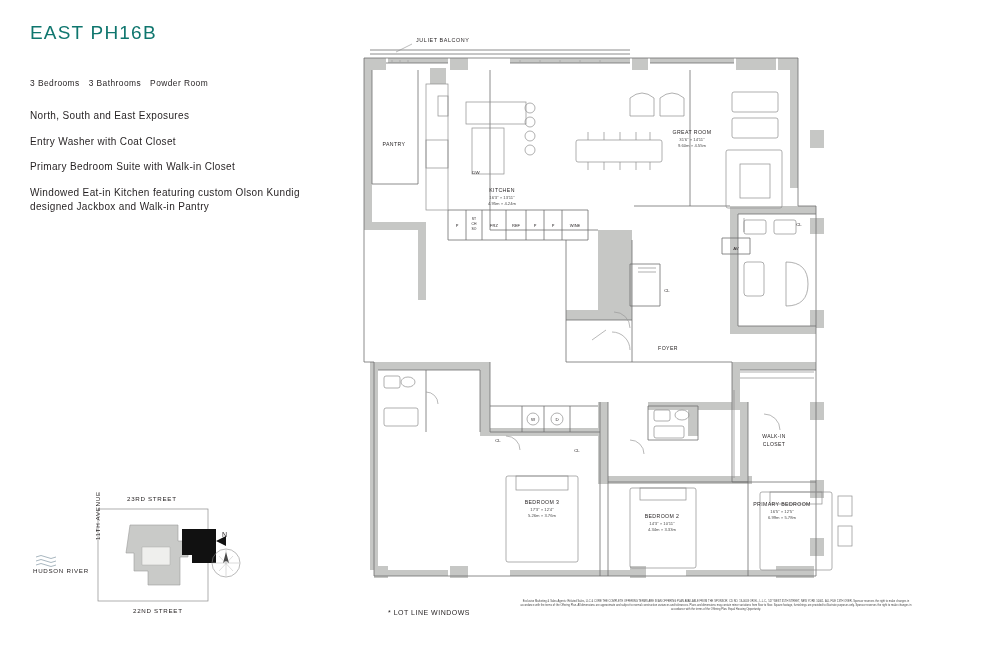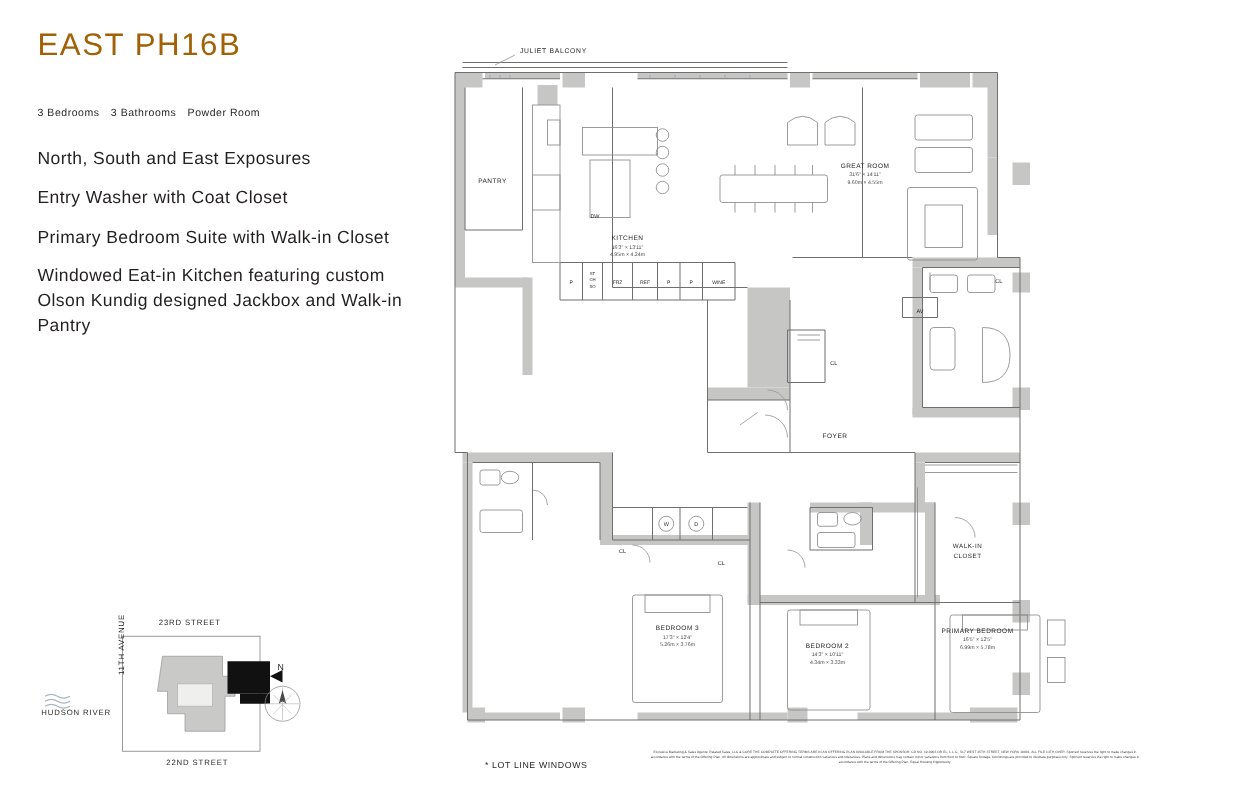--- a/index.html
+++ b/index.html
@@ -21,40 +21,40 @@
   }
 
   
   .info {
     position: absolute;
     left: 30px;
     top: 22px;
     width: 300px;
   }
   .title {
-    font-size: 25px;
+    font-size: 19px;
     letter-spacing: 1.2px;
     font-weight: 400;
-    color: #a16207;
+    color: #0f766e;
     margin: 0 0 18px 0;
     font-family: "Liberation Sans", sans-serif;
   }
   .subline {
     font-size: 8.4px;
     letter-spacing: 0.45px;
     margin-bottom: 9px;
     color: #231f20;
     margin-top: 34px;
   }
   .subline .sep { display: inline-block; width: 9px; }
   .features {
     margin-top: 21px;
   }
   .feature {
-    font-size: 14px;
+    font-size: 10px;
     letter-spacing: 0.35px;
     line-height: 1.45;
     margin-bottom: 11px;
     color: #231f20;
   }
 
   
   .keymap {
     position: absolute;
     left: 30px;

